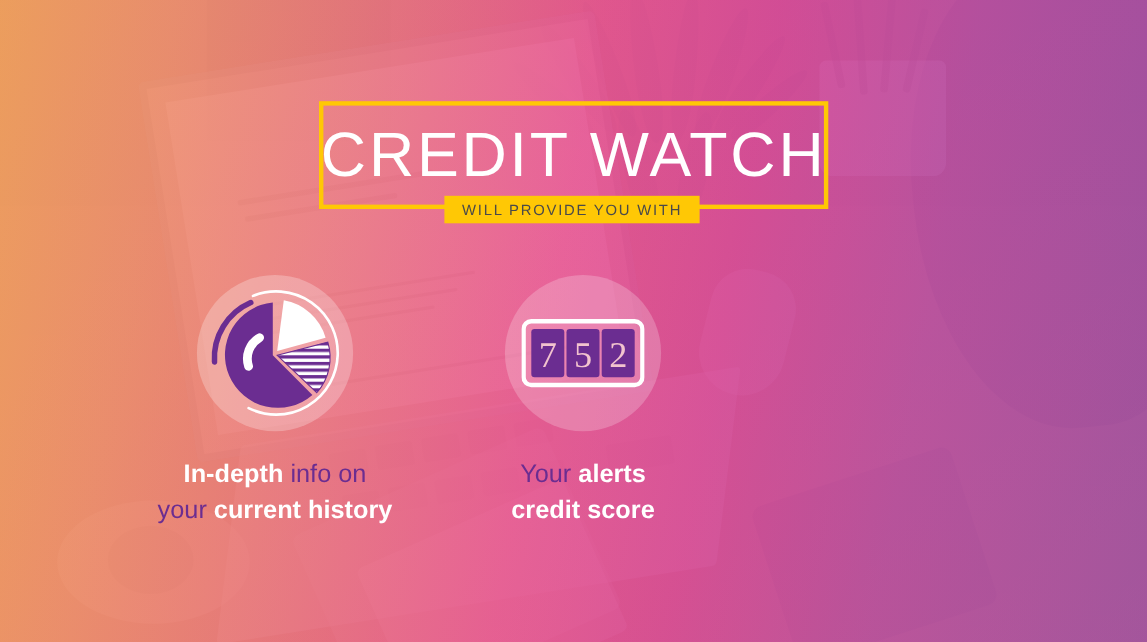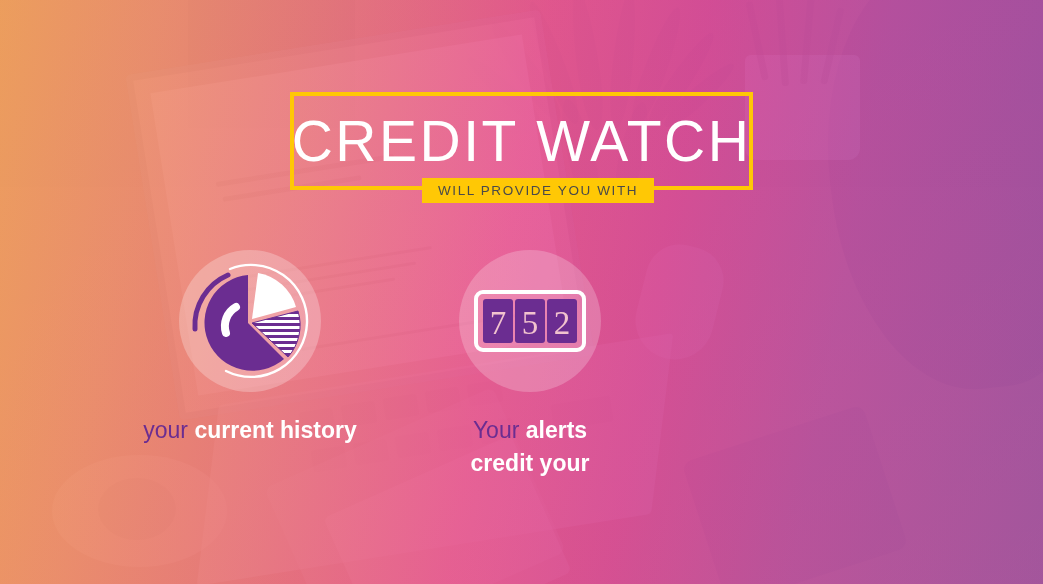--- a/index.html
+++ b/index.html
@@ -149,21 +149,21 @@
     display:flex; align-items:center; justify-content:center;
     color:#ffffff;
     font-size:57px;
     font-weight:300;
     letter-spacing:2.5px;
     white-space:nowrap;
     line-height:1;
   }
   .subtitle-banner {
     position:absolute;
-    left:422px; top:178px;
+    left:404px; top:178px;
     height:25px;
     padding:0 16px;
     background:#FFC805;
     display:flex; align-items:center; justify-content:center;
     color:#4a4a4a;
     font-size:13.5px;
     font-weight:400;
     letter-spacing:1.6px;
     white-space:nowrap;
   }
@@ -288,20 +288,23 @@
             <path d="M 66 62 L 72 16 A 48 48 0 0 1 110 50 Z" fill="#ffffff"></path>
 
             <path d="M 66 66 L 112 54 A 48 48 0 0 1 102 100 Z" fill="url(#stripes)" stroke="#6B2D91" stroke-width="1"></path>
 
             <path d="M 40 76 A 22 22 0 0 1 50 50" fill="none" stroke="#ffffff" stroke-width="8" stroke-linecap="round"></path>
           </svg>
         </div>
       </div>
       <div class="caption">
         <div>
+          <span class="strong">In-depth</span><span class="soft"> info on</span>
+        </div>
+        <div>
           <span class="soft">your </span><span class="strong">current history</span>
         </div>
       </div>
     </div>
 
     <div class="feature f2">
       <div class="badge">
         <div class="icon-wrap">
           <svg width="112" height="74" viewBox="0 0 112 74">
             <rect x="2" y="8" width="108" height="58" rx="7" ry="7" fill="none" stroke="#ffffff" stroke-width="4"></rect>
@@ -312,20 +315,20 @@
             <text x="56" y="50" text-anchor="middle" fill="#F2C3CE" font-family="Liberation Serif, serif" font-size="33">5</text>
             <text x="88" y="50" text-anchor="middle" fill="#F2C3CE" font-family="Liberation Serif, serif" font-size="33">2</text>
           </svg>
         </div>
       </div>
       <div class="caption">
         <div>
           <span class="soft">Your </span><span class="strong">alerts</span>
         </div>
         <div>
-          <span class="strong">credit your</span>
+          <span class="strong">credit score</span>
         </div>
       </div>
     </div>
 
 
   </div>
 </div>
 
 </body></html>

